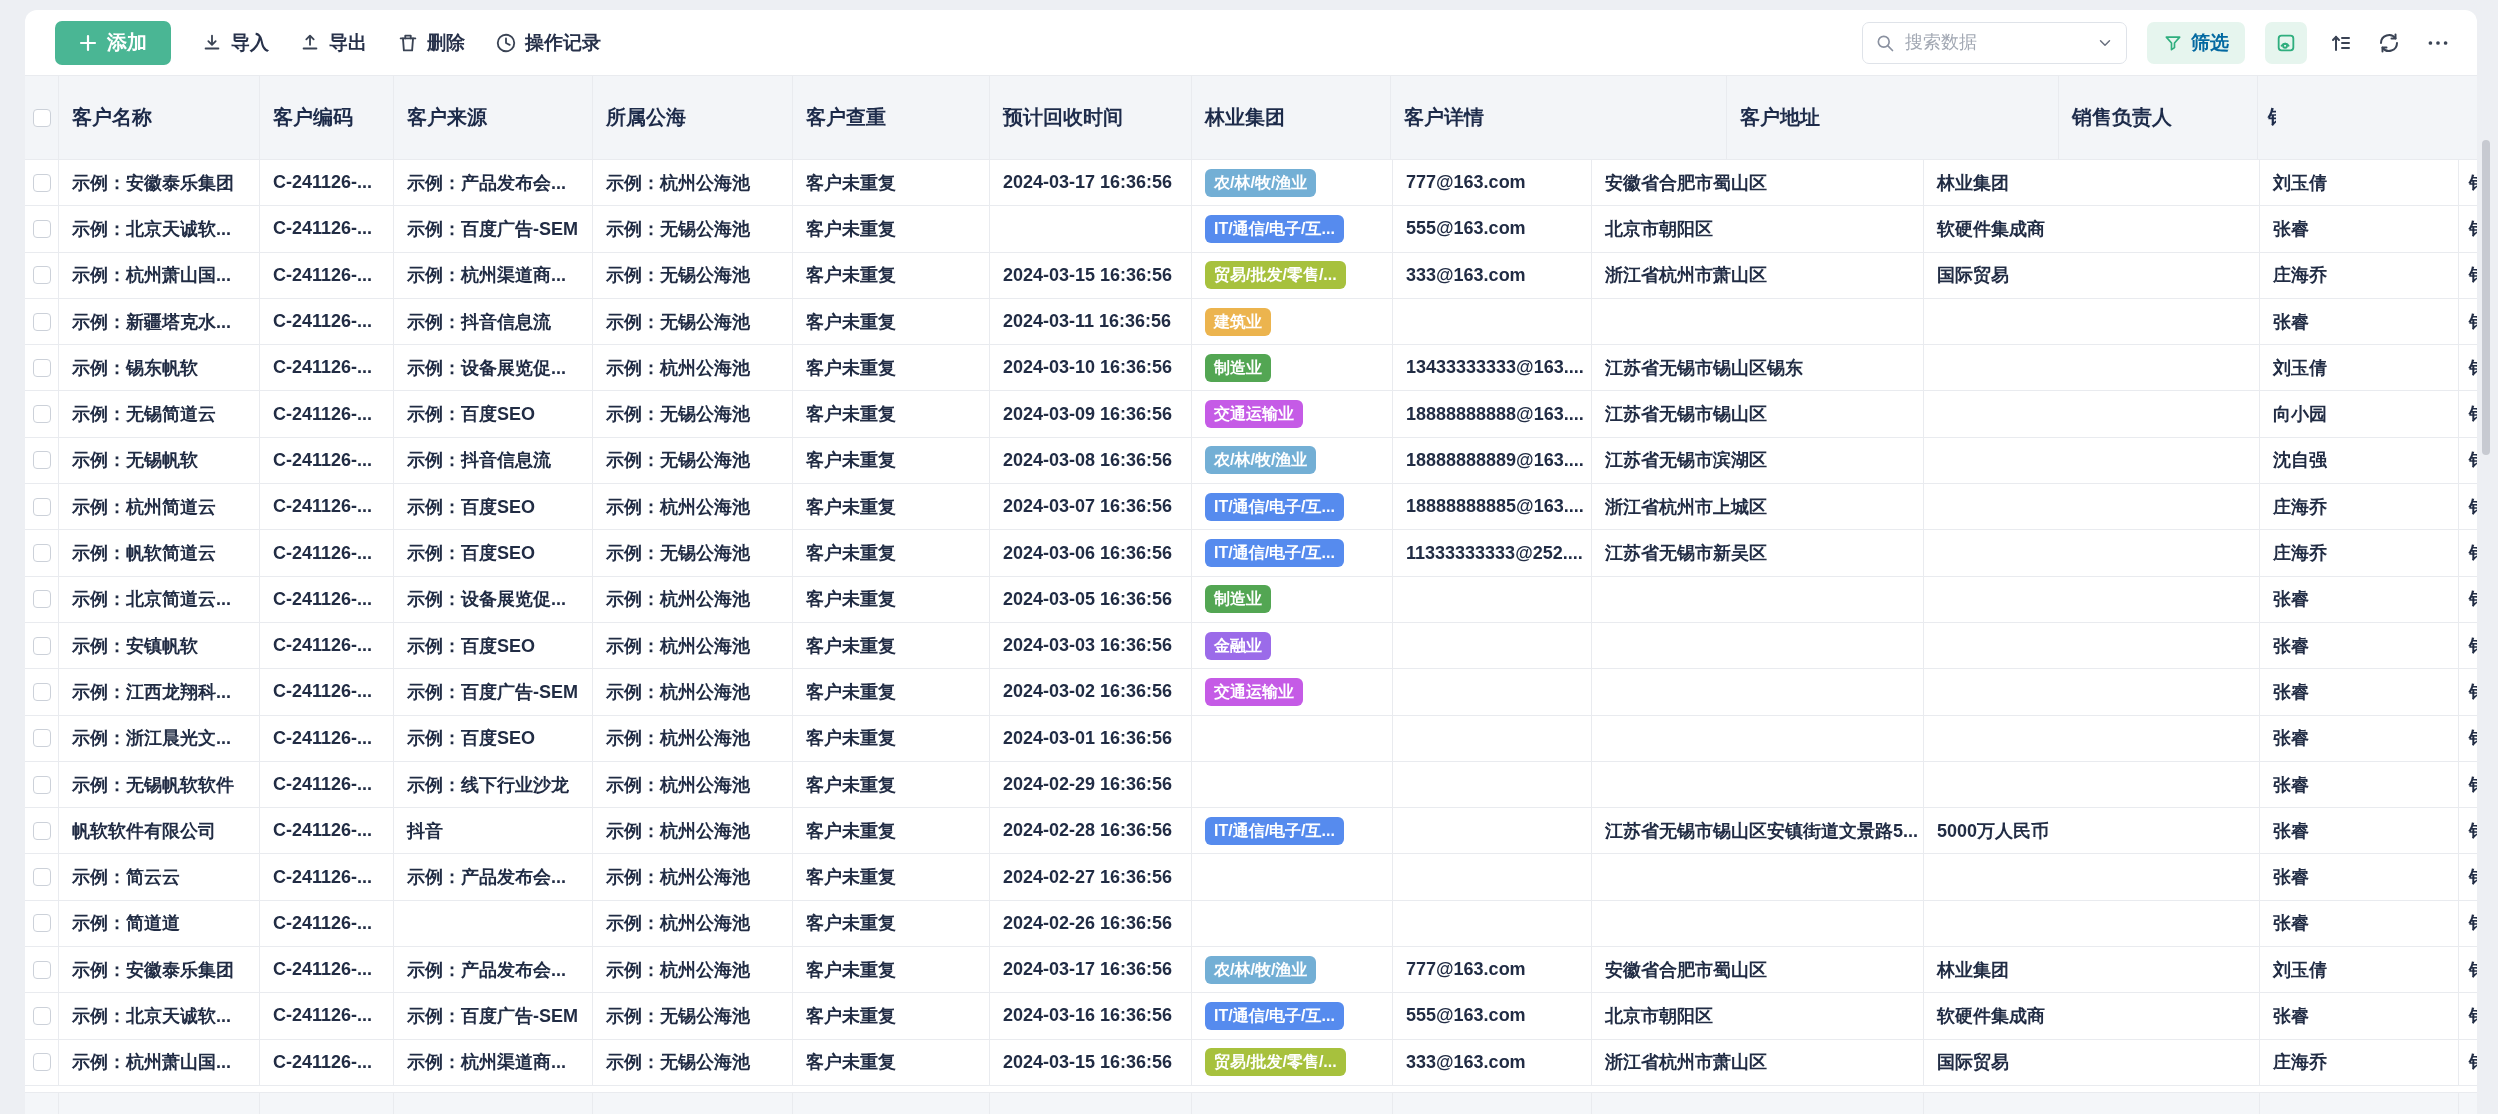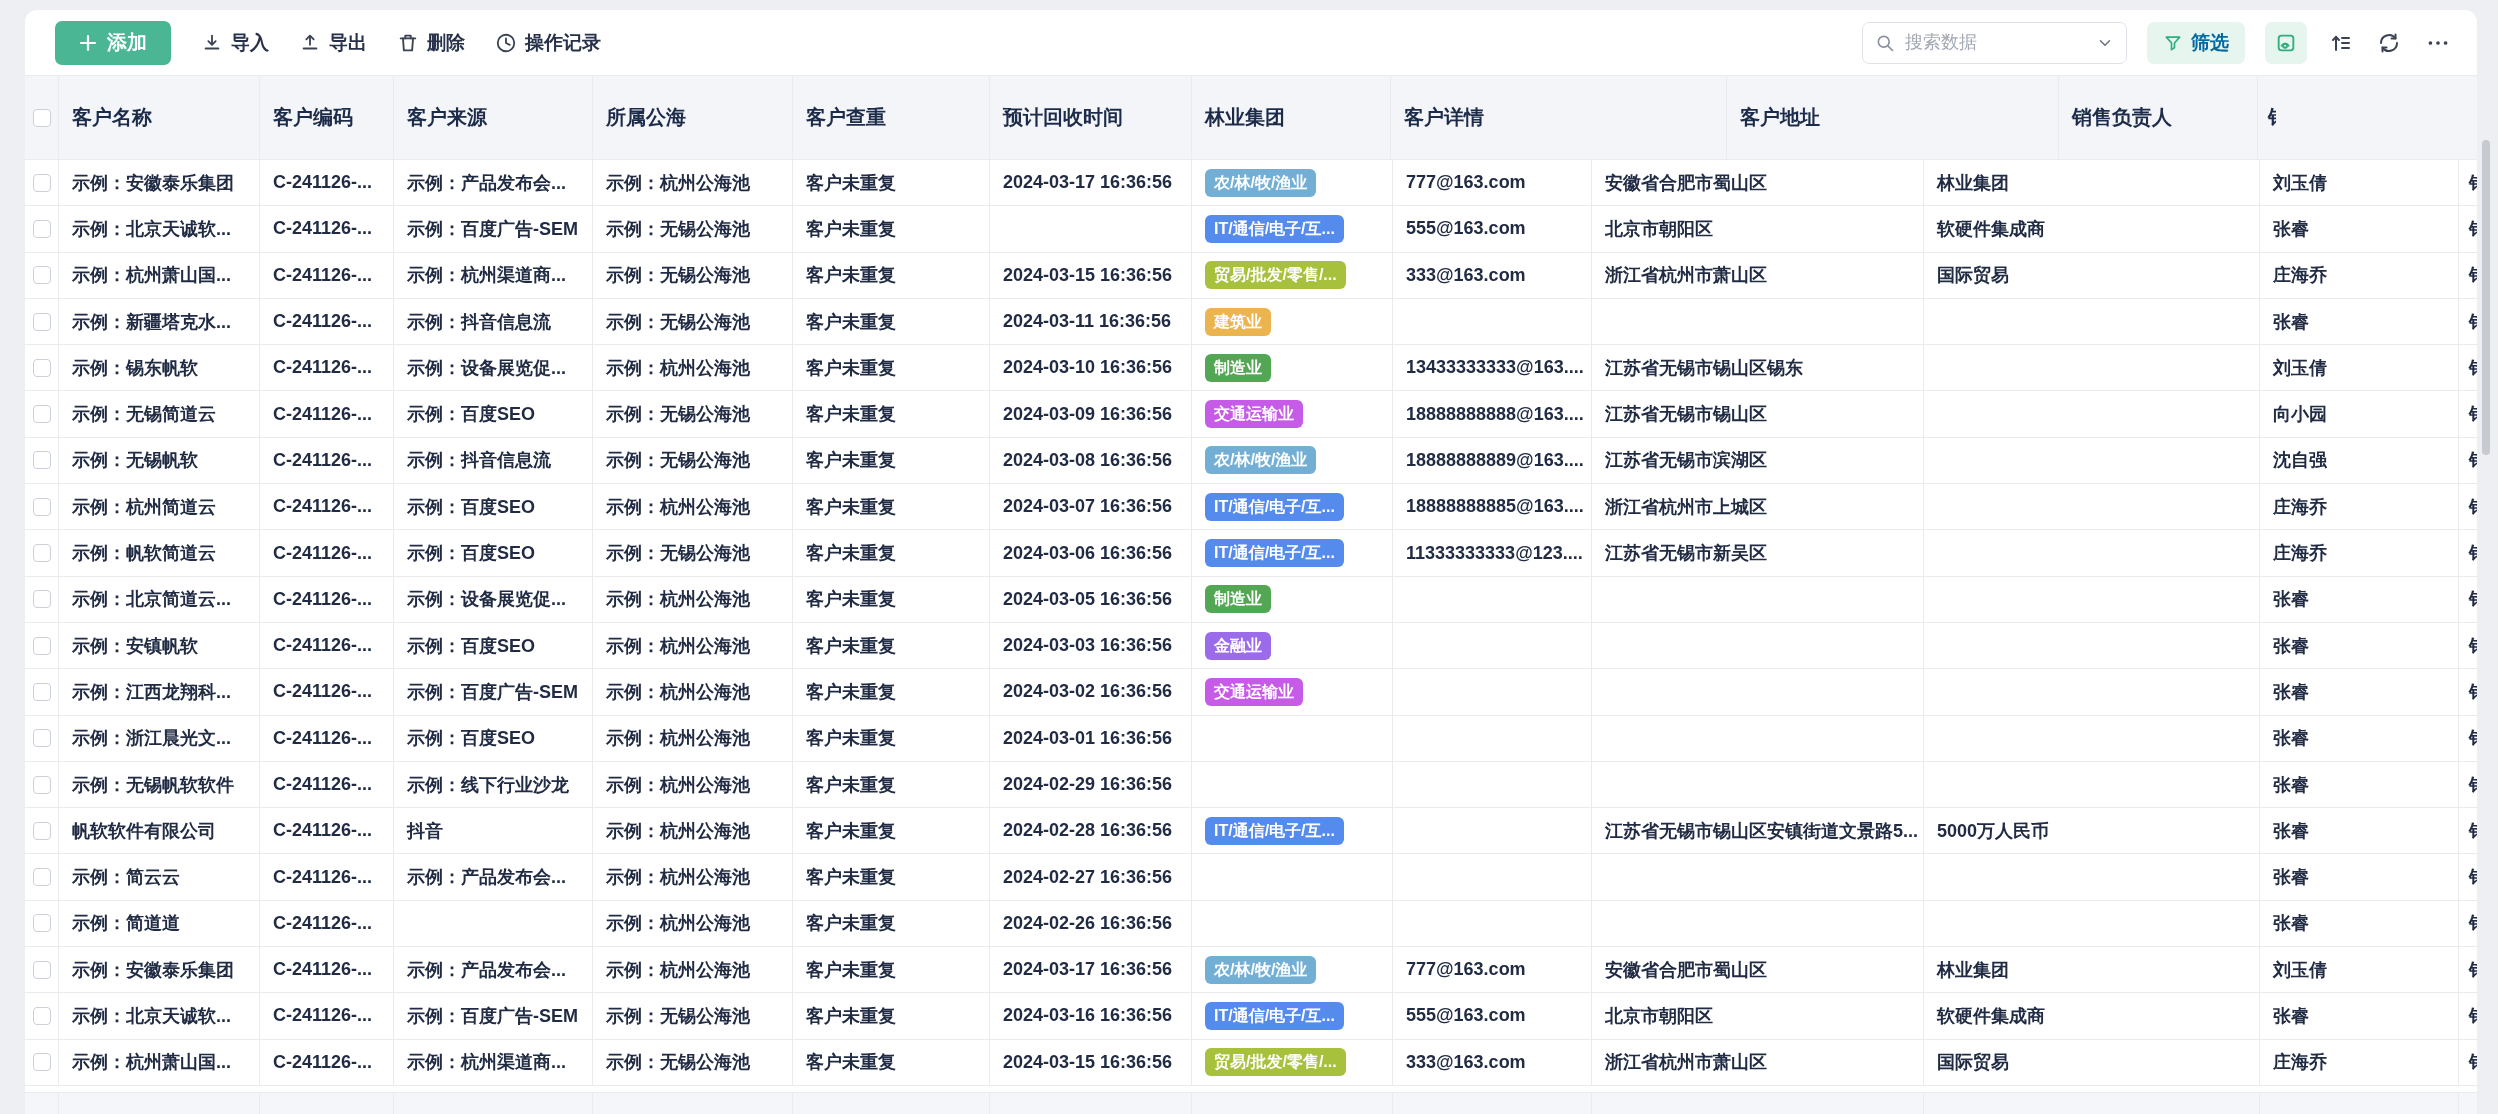--- a/index.html
+++ b/index.html
@@ -366,21 +366,21 @@
         </div>
         <div class="cell" style="width: 201px;">示例：帆软简道云</div>
         <div class="cell" style="width: 134px;">C-241126-...</div>
         <div class="cell" style="width: 199px;">示例：百度SEO</div>
         <div class="cell" style="width: 200px;">示例：无锡公海池</div>
         <div class="cell" style="width: 197px;">客户未重复</div>
         <div class="cell" style="width: 202px;">2024-03-06 16:36:56</div>
         <div class="cell" style="width: 201px;">
           <span class="tag" style="background: rgb(86, 139, 238);">IT/通信/电子/互...</span>
         </div>
-        <div class="cell" style="width: 199px;">11333333333@123....</div>
+        <div class="cell" style="width: 199px;">11333333333@252....</div>
         <div class="cell" style="width: 332px;">江苏省无锡市新吴区</div>
         <div class="cell" style="width: 336px;"></div>
         <div class="cell" style="width: 199px;">庄海乔</div>
         <div class="cell frag" style="width: 18px;">销</div>
       </div>
       <div class="trow">
         <div class="cell cb" style="width: 34px;">
           <span class="checkbox"></span>
         </div>
         <div class="cell" style="width: 201px;">示例：北京简道云...</div>

